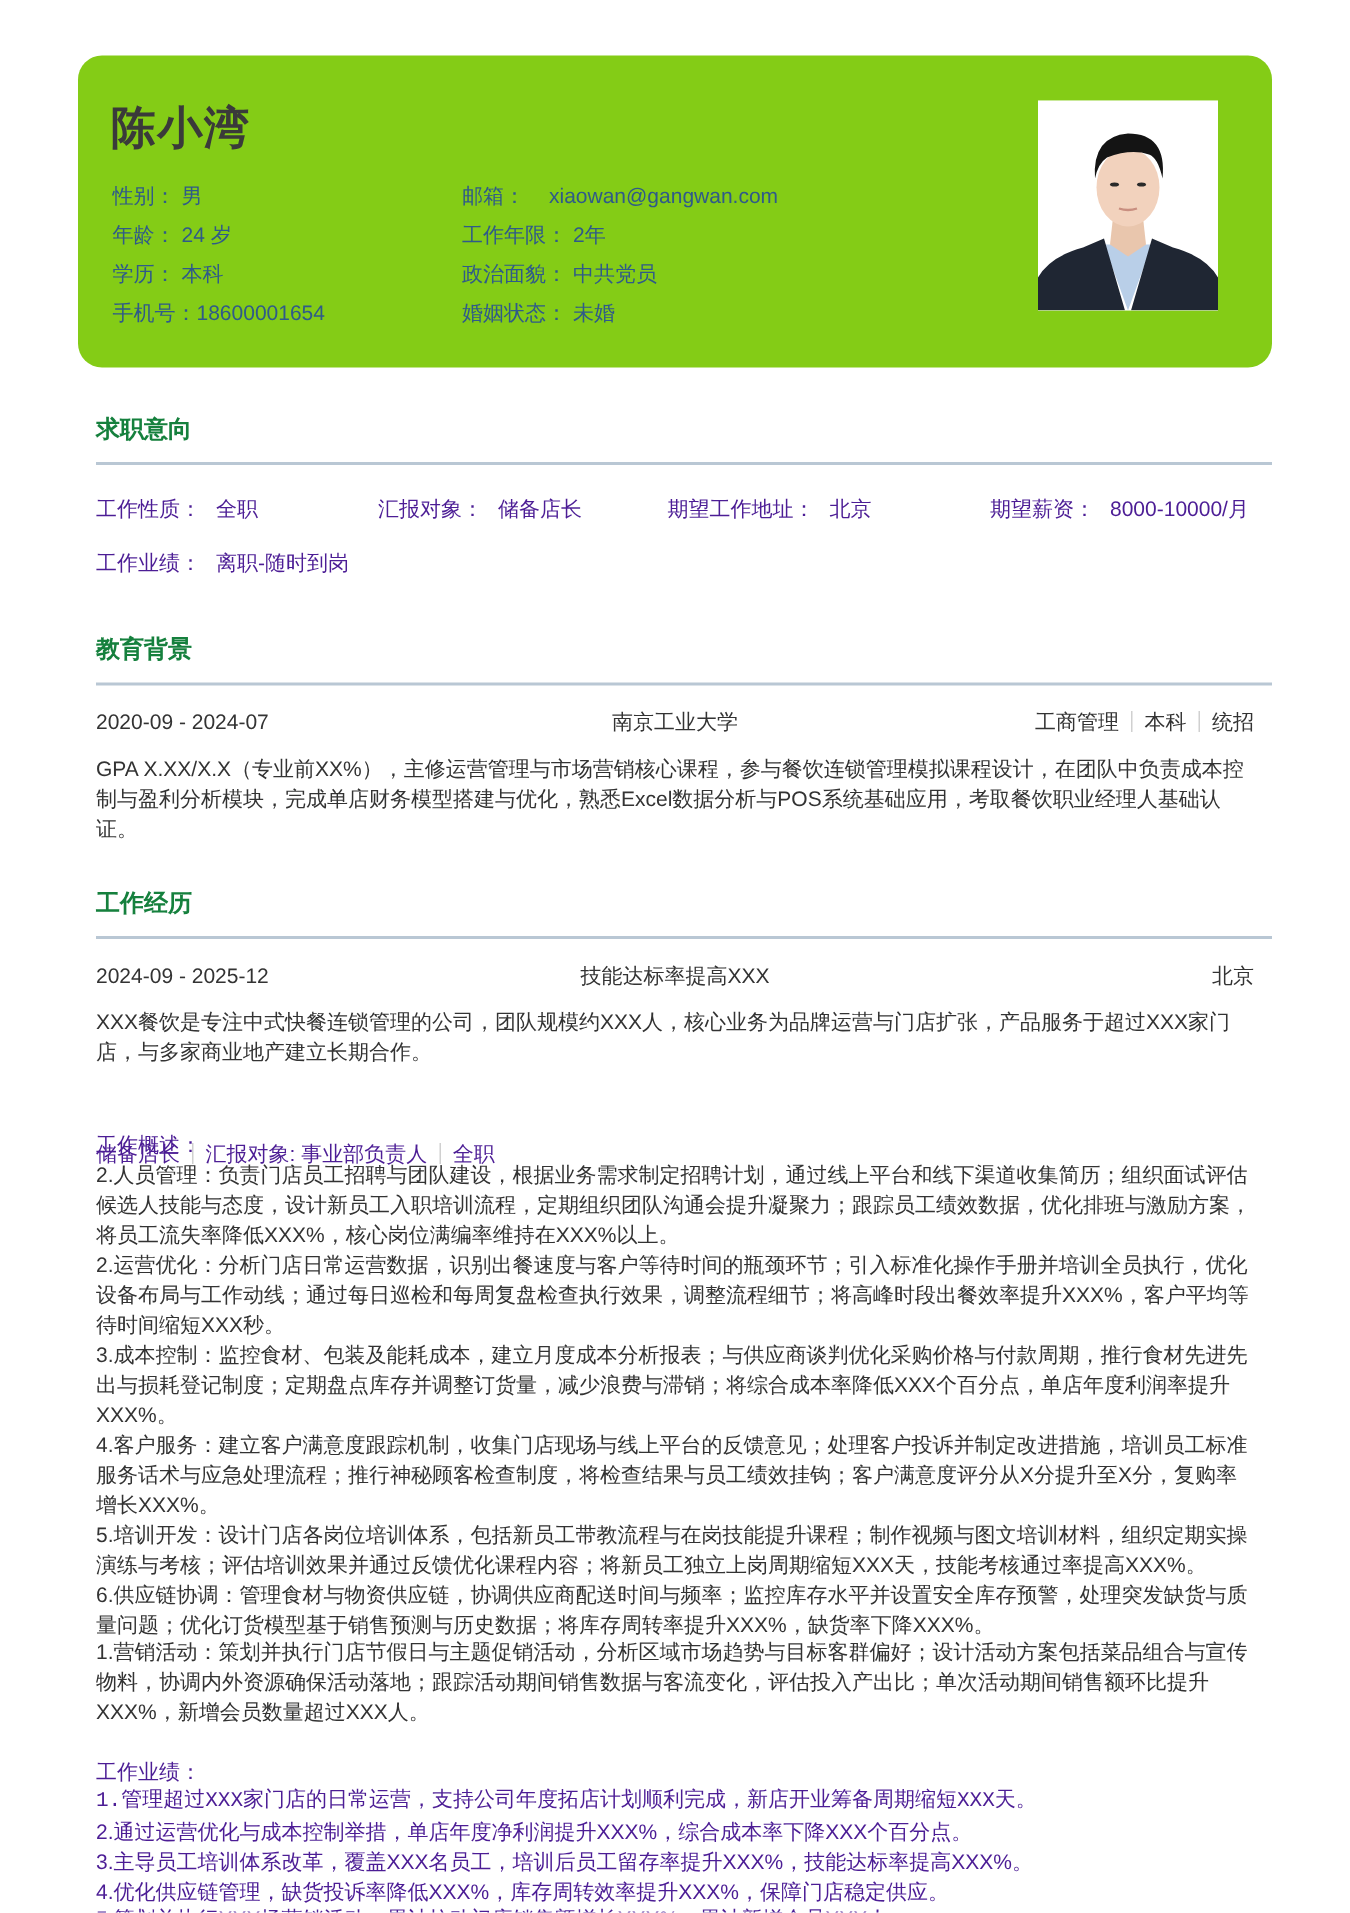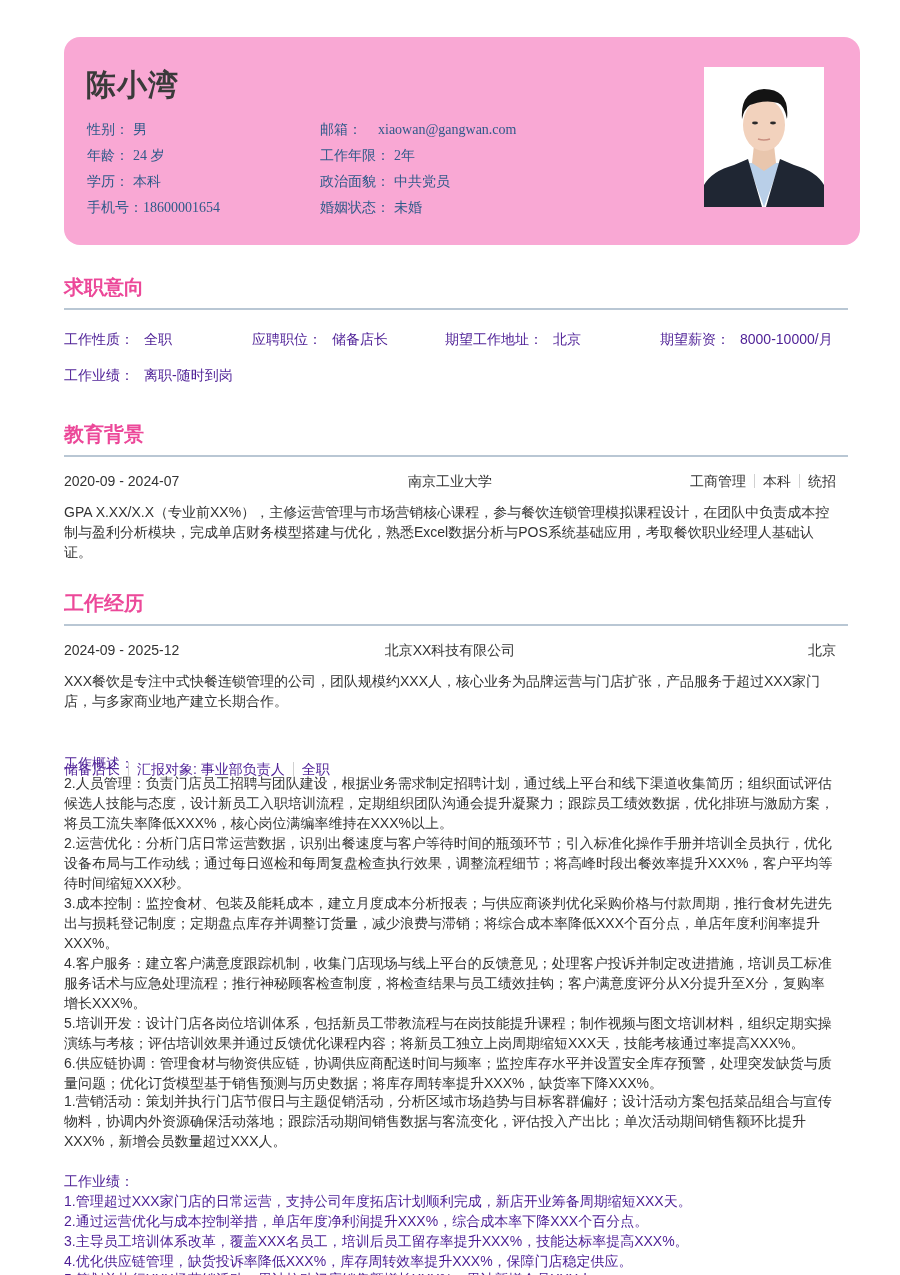--- a/index.html
+++ b/index.html
@@ -1,37 +1,37 @@
 <!DOCTYPE html>
 <html><head>
 <meta charset="utf-8">
 <style>
   * { box-sizing: border-box; margin: 0; padding: 0; }
   html, body { width: 900px; height: 1275px; overflow: hidden; background: #ffffff; }
   body { font-family: "Liberation Sans", "DejaVu Sans", sans-serif; color: #333333; font-size: 14px; position: relative; }
 
   .header-card {
-    position: absolute; left: 64px; top: 37px; width: 796px; height: 208px;
-    background: #f9a8d4; border-radius: 16px;
+    position: absolute; left: 52px; top: 37px; width: 796px; height: 208px;
+    background: #84cc16; border-radius: 16px;
   }
   .name {
     position: absolute; left: 22px; top: 28px;
     font-size: 30px; font-weight: bold; color: #3a3a3a; letter-spacing: 1px;
   }
-  .info-row { position: absolute; font-size: 14px; color: #2f5a8a; white-space: nowrap; height: 20px; line-height: 20px; font-family: Liberation Serif, serif; }
+  .info-row { position: absolute; font-size: 14px; color: #2f5a8a; white-space: nowrap; height: 20px; line-height: 20px; }
   .info-row .lbl { }
   .info-row .val { margin-left: 4px; }
 
   .photo {
     position: absolute; left: 640px; top: 30px; width: 120px; height: 140px;
     background: #ffffff; overflow: hidden;
   }
 
   .section { position: absolute; left: 64px; width: 784px; }
-  .section-title { font-size: 20px; font-weight: bold; color: #ec4899; height: 22px; line-height: 22px; }
+  .section-title { font-size: 16px; font-weight: bold; color: #15803d; height: 22px; line-height: 22px; }
   .section-divider { position: absolute; left: 0; width: 784px; height: 2px; background: #b9c7d4; }
 
   .text-line { position: absolute; font-size: 14px; line-height: 20px; color: #4c1d95; white-space: nowrap; }
   .para { position: absolute; left: 0; width: 775px; font-size: 14px; line-height: 20px; color: #333333; }
 
   .row3 { position: absolute; left: 0; width: 772px; height: 20px; line-height: 20px; font-size: 14px; }
   .row3 .left { position: absolute; left: 0; }
   .row3 .center { position: absolute; left: 0; width: 772px; text-align: center; }
   .row3 .right { position: absolute; right: 0; }
   .sep { display: inline-block; width: 1px; height: 14px; background: #d0d0d0; margin: 0 8px; vertical-align: -2px; }
@@ -96,21 +96,21 @@
 
 <div class="section" style="top:276px;">
   <div class="section-title">求职意向</div>
 </div>
 <div class="section-divider" style="left:64px; top:308px;"></div>
 
 <div class="text-line" style="left:64px; top:329px;">
   <span class="field-lbl">工作性质：</span><span class="field-val">全职</span>
 </div>
 <div class="text-line" style="left:252px; top:329px;">
-  <span class="field-lbl">应聘职位：</span><span class="field-val">储备店长</span>
+  <span class="field-lbl">汇报对象：</span><span class="field-val">储备店长</span>
 </div>
 <div class="text-line" style="left:445px; top:329px;">
   <span class="field-lbl">期望工作地址：</span><span class="field-val">北京</span>
 </div>
 <div class="text-line" style="left:660px; top:329px;">
   <span class="field-lbl">期望薪资：</span><span class="field-val">8000-10000/月</span>
 </div>
 <div class="text-line" style="left:64px; top:365px;">
   <span class="field-lbl">工作业绩：</span><span class="field-val">离职-随时到岗</span>
 </div>
@@ -128,37 +128,37 @@
   </span>
 </div>
 <div class="para" style="left:64px; top:502px; width:772px;">GPA X.XX/X.X（专业前XX%），主修运营管理与市场营销核心课程，参与餐饮连锁管理模拟课程设计，在团队中负责成本控制与盈利分析模块，完成单店财务模型搭建与优化，熟悉Excel数据分析与POS系统基础应用，考取餐饮职业经理人基础认证。</div>
 
 <div class="section" style="top:592px;">
   <div class="section-title">工作经历</div>
 </div>
 <div class="section-divider" style="left:64px; top:624px;"></div>
 
 <div class="row3" style="left:64px; top:640px;">
-  <span class="center">北京XX科技有限公司</span>
+  <span class="center">技能达标率提高XXX</span>
   <span class="left">2024-09 - 2025-12</span>
   <span class="right">北京</span>
 </div>
 <div class="para" style="left:64px; top:671px; width:766px;">XXX餐饮是专注中式快餐连锁管理的公司，团队规模约XXX人，核心业务为品牌运营与门店扩张，产品服务于超过XXX家门店，与多家商业地产建立长期合作。</div>
 
 <div class="text-line" style="left:64px; top:718px;margin-top:41px;">
   <span>储备店长</span><span class="sep"></span><span>汇报对象: 事业部负责人</span><span class="sep"></span><span>全职</span>
 </div>
 
 <div class="text-line" style="left:64px; top:753px;">工作概述：</div>
 <div class="para" style="left:64px; top:773px; width:772px;">2.人员管理：负责门店员工招聘与团队建设，根据业务需求制定招聘计划，通过线上平台和线下渠道收集简历；组织面试评估候选人技能与态度，设计新员工入职培训流程，定期组织团队沟通会提升凝聚力；跟踪员工绩效数据，优化排班与激励方案，将员工流失率降低XXX%，核心岗位满编率维持在XXX%以上。</div>
 <div class="para" style="left:64px; top:833px; width:772px;">2.运营优化：分析门店日常运营数据，识别出餐速度与客户等待时间的瓶颈环节；引入标准化操作手册并培训全员执行，优化设备布局与工作动线；通过每日巡检和每周复盘检查执行效果，调整流程细节；将高峰时段出餐效率提升XXX%，客户平均等待时间缩短XXX秒。</div>
 <div class="para" style="left:64px; top:893px; width:772px;">3.成本控制：监控食材、包装及能耗成本，建立月度成本分析报表；与供应商谈判优化采购价格与付款周期，推行食材先进先出与损耗登记制度；定期盘点库存并调整订货量，减少浪费与滞销；将综合成本率降低XXX个百分点，单店年度利润率提升XXX%。</div>
 <div class="para" style="left:64px; top:953px; width:772px;">4.客户服务：建立客户满意度跟踪机制，收集门店现场与线上平台的反馈意见；处理客户投诉并制定改进措施，培训员工标准服务话术与应急处理流程；推行神秘顾客检查制度，将检查结果与员工绩效挂钩；客户满意度评分从X分提升至X分，复购率增长XXX%。</div>
 <div class="para" style="left:64px; top:1013px; width:772px;">5.培训开发：设计门店各岗位培训体系，包括新员工带教流程与在岗技能提升课程；制作视频与图文培训材料，组织定期实操演练与考核；评估培训效果并通过反馈优化课程内容；将新员工独立上岗周期缩短XXX天，技能考核通过率提高XXX%。</div>
 <div class="para" style="left:64px; top:1053px; width:772px;">6.供应链协调：管理食材与物资供应链，协调供应商配送时间与频率；监控库存水平并设置安全库存预警，处理突发缺货与质量问题；优化订货模型基于销售预测与历史数据；将库存周转率提升XXX%，缺货率下降XXX%。</div>
 <div class="para" style="left:64px; top:1091px; width:772px;">1.营销活动：策划并执行门店节假日与主题促销活动，分析区域市场趋势与目标客群偏好；设计活动方案包括菜品组合与宣传物料，协调内外资源确保活动落地；跟踪活动期间销售数据与客流变化，评估投入产出比；单次活动期间销售额环比提升XXX%，新增会员数量超过XXX人。</div>
 
 <div class="text-line" style="left:64px; top:1171px;">工作业绩：</div>
-<div class="text-line" style="left:64px; top:1191px;">1.管理超过XXX家门店的日常运营，支持公司年度拓店计划顺利完成，新店开业筹备周期缩短XXX天。</div>
+<div class="text-line" style="left:64px; top:1191px;font-family:Liberation Mono, monospace;">1.管理超过XXX家门店的日常运营，支持公司年度拓店计划顺利完成，新店开业筹备周期缩短XXX天。</div>
 <div class="text-line" style="left:64px; top:1211px;">2.通过运营优化与成本控制举措，单店年度净利润提升XXX%，综合成本率下降XXX个百分点。</div>
 <div class="text-line" style="left:64px; top:1231px;">3.主导员工培训体系改革，覆盖XXX名员工，培训后员工留存率提升XXX%，技能达标率提高XXX%。</div>
 <div class="text-line" style="left:64px; top:1251px;">4.优化供应链管理，缺货投诉率降低XXX%，库存周转效率提升XXX%，保障门店稳定供应。</div>
 <div class="text-line" style="left:64px; top:1269px;">5.策划并执行XXX场营销活动，累计拉动门店销售额增长XXX%，累计新增会员XXX人。</div>
 
 </body></html>

